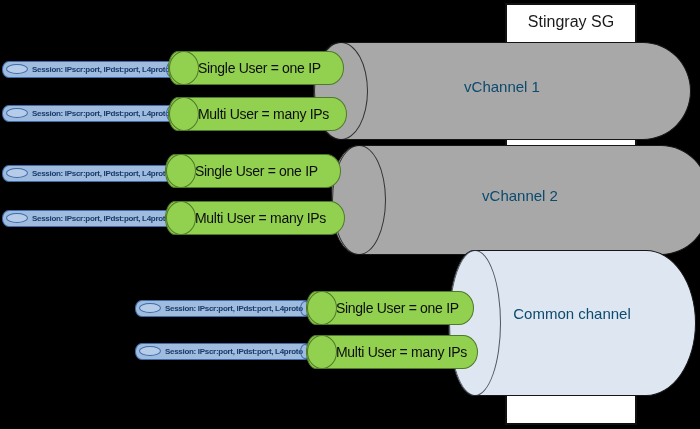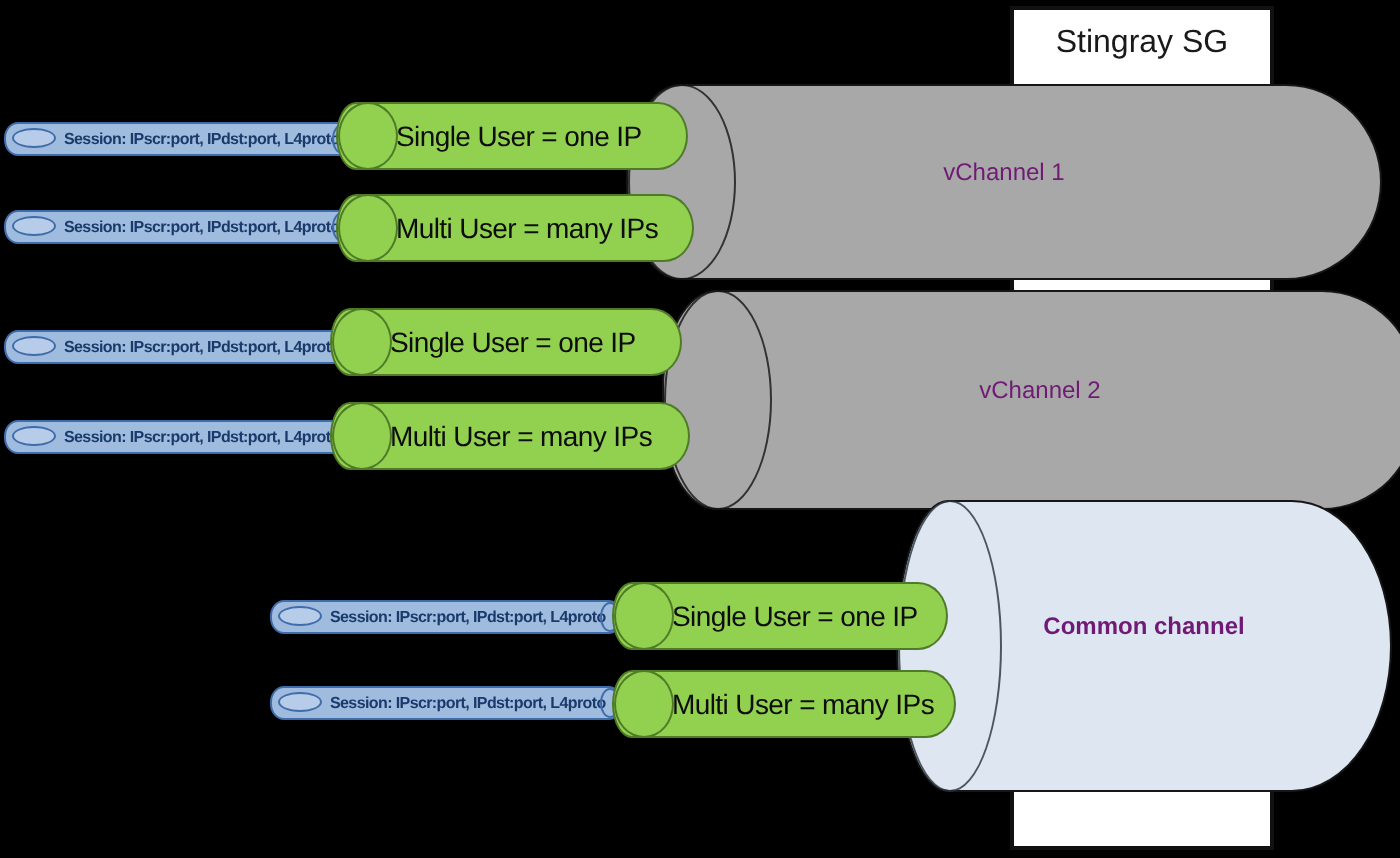--- a/index.html
+++ b/index.html
@@ -15,29 +15,29 @@
   .sg-label{
     width:100%;text-align:center;padding-top:8px;font-size:16px;color:#1a1a1a;
   }
   
   .cyl{
     position:absolute;z-index:2;box-sizing:border-box;
     border:1.5px solid #161616;
     display:flex;align-items:center;justify-content:center;
   }
   .cyl.gray{background:#a8a8a8;border-radius:27px 48px 48px 27px / 49px 49px 49px 49px;}
-  .cyl.light{background:#dde6f1;border-radius:26px 50px 50px 26px / 73px 73px 73px 73px;font-weight:bold;}
+  .cyl.light{background:#dde6f1;border-radius:26px 50px 50px 26px / 73px 73px 73px 73px;}
   .cap{
     position:absolute;left:0;top:-1px;bottom:-1px;box-sizing:border-box;
     border:1.5px solid rgba(20,20,20,0.8);border-radius:50%;background:transparent;
     pointer-events:none;
   }
   .cyl .cap{width:54px;}
   .cyl.light .cap{width:52px;border-color:rgba(40,50,60,0.8);}
-  .cyl-label{font-size:12px;color:#701a75;position:relative;z-index:2;}
+  .cyl-label{font-size:15px;color:#0c4a6e;position:relative;z-index:2;}
   .cyl.gray .cyl-label{margin-bottom:10px;}
   .cyl.light .cyl-label{margin-bottom:20px;}
   
   .pill{
     position:absolute;z-index:4;box-sizing:border-box;height:34px;
     background:#92d050;border:1.5px solid #4f7b28;
     border-radius:10px 15px 15px 10px / 17px 17px 17px 17px;
     display:flex;align-items:center;
   }
   .pill .pillcap{

